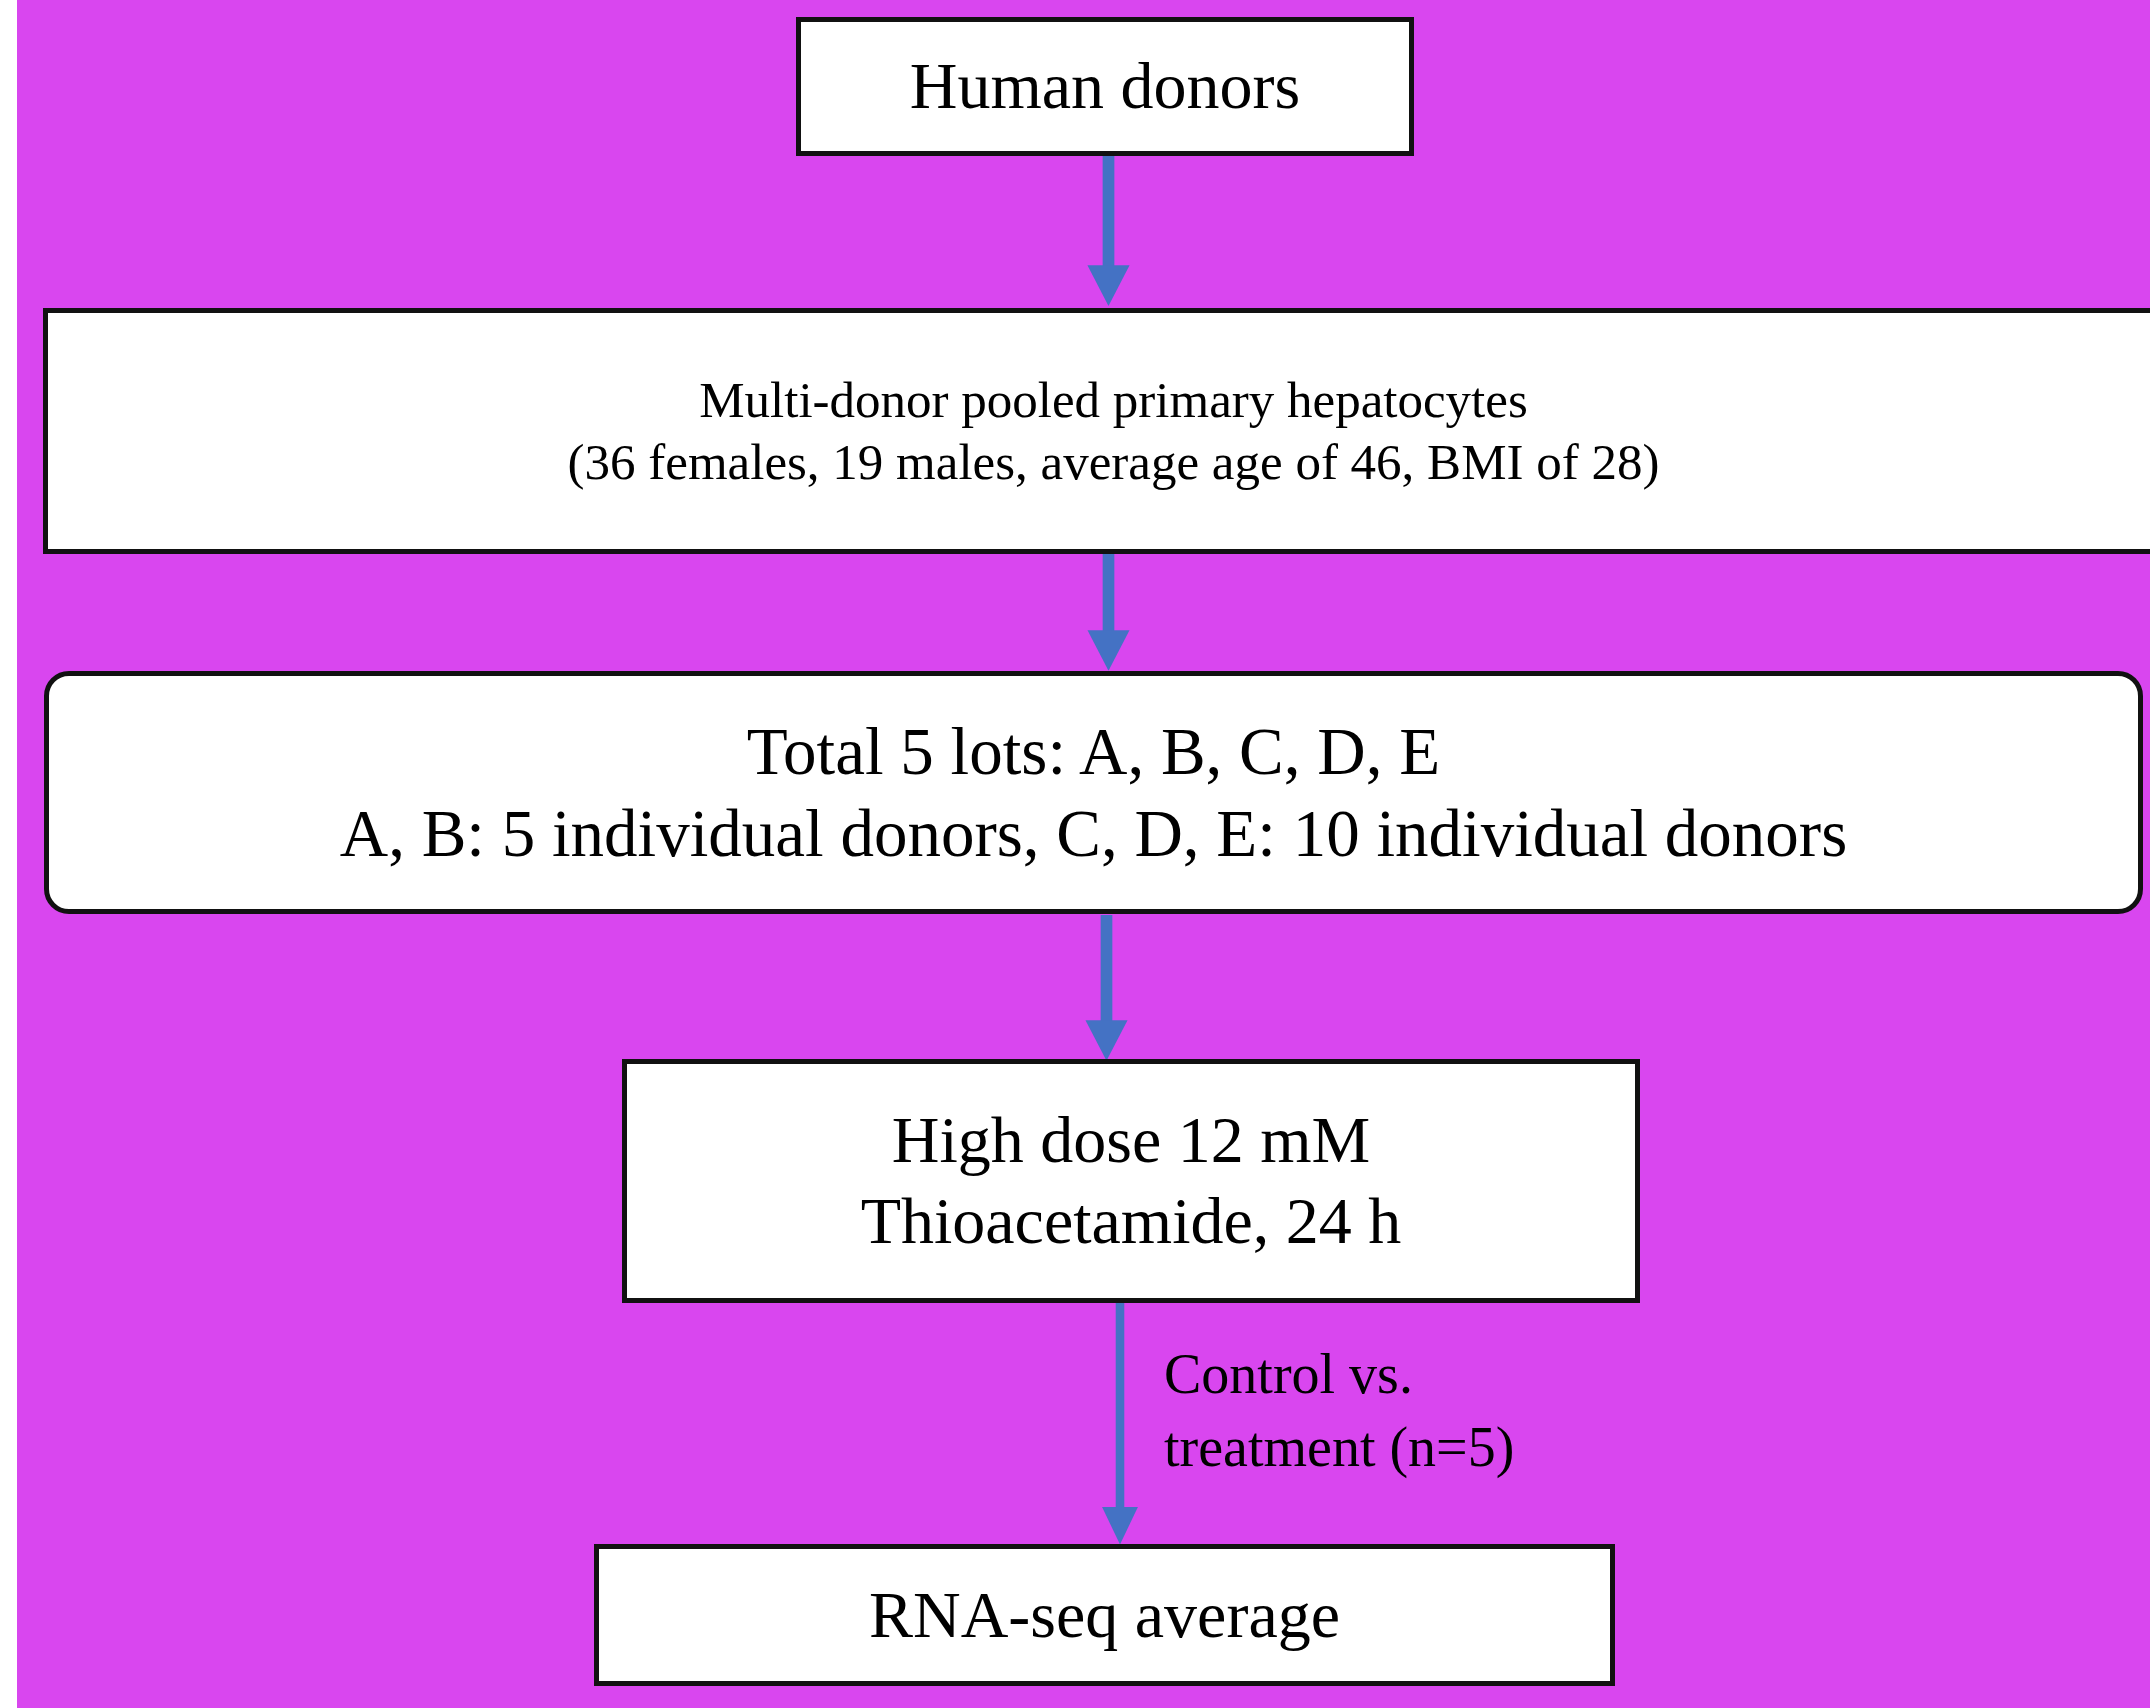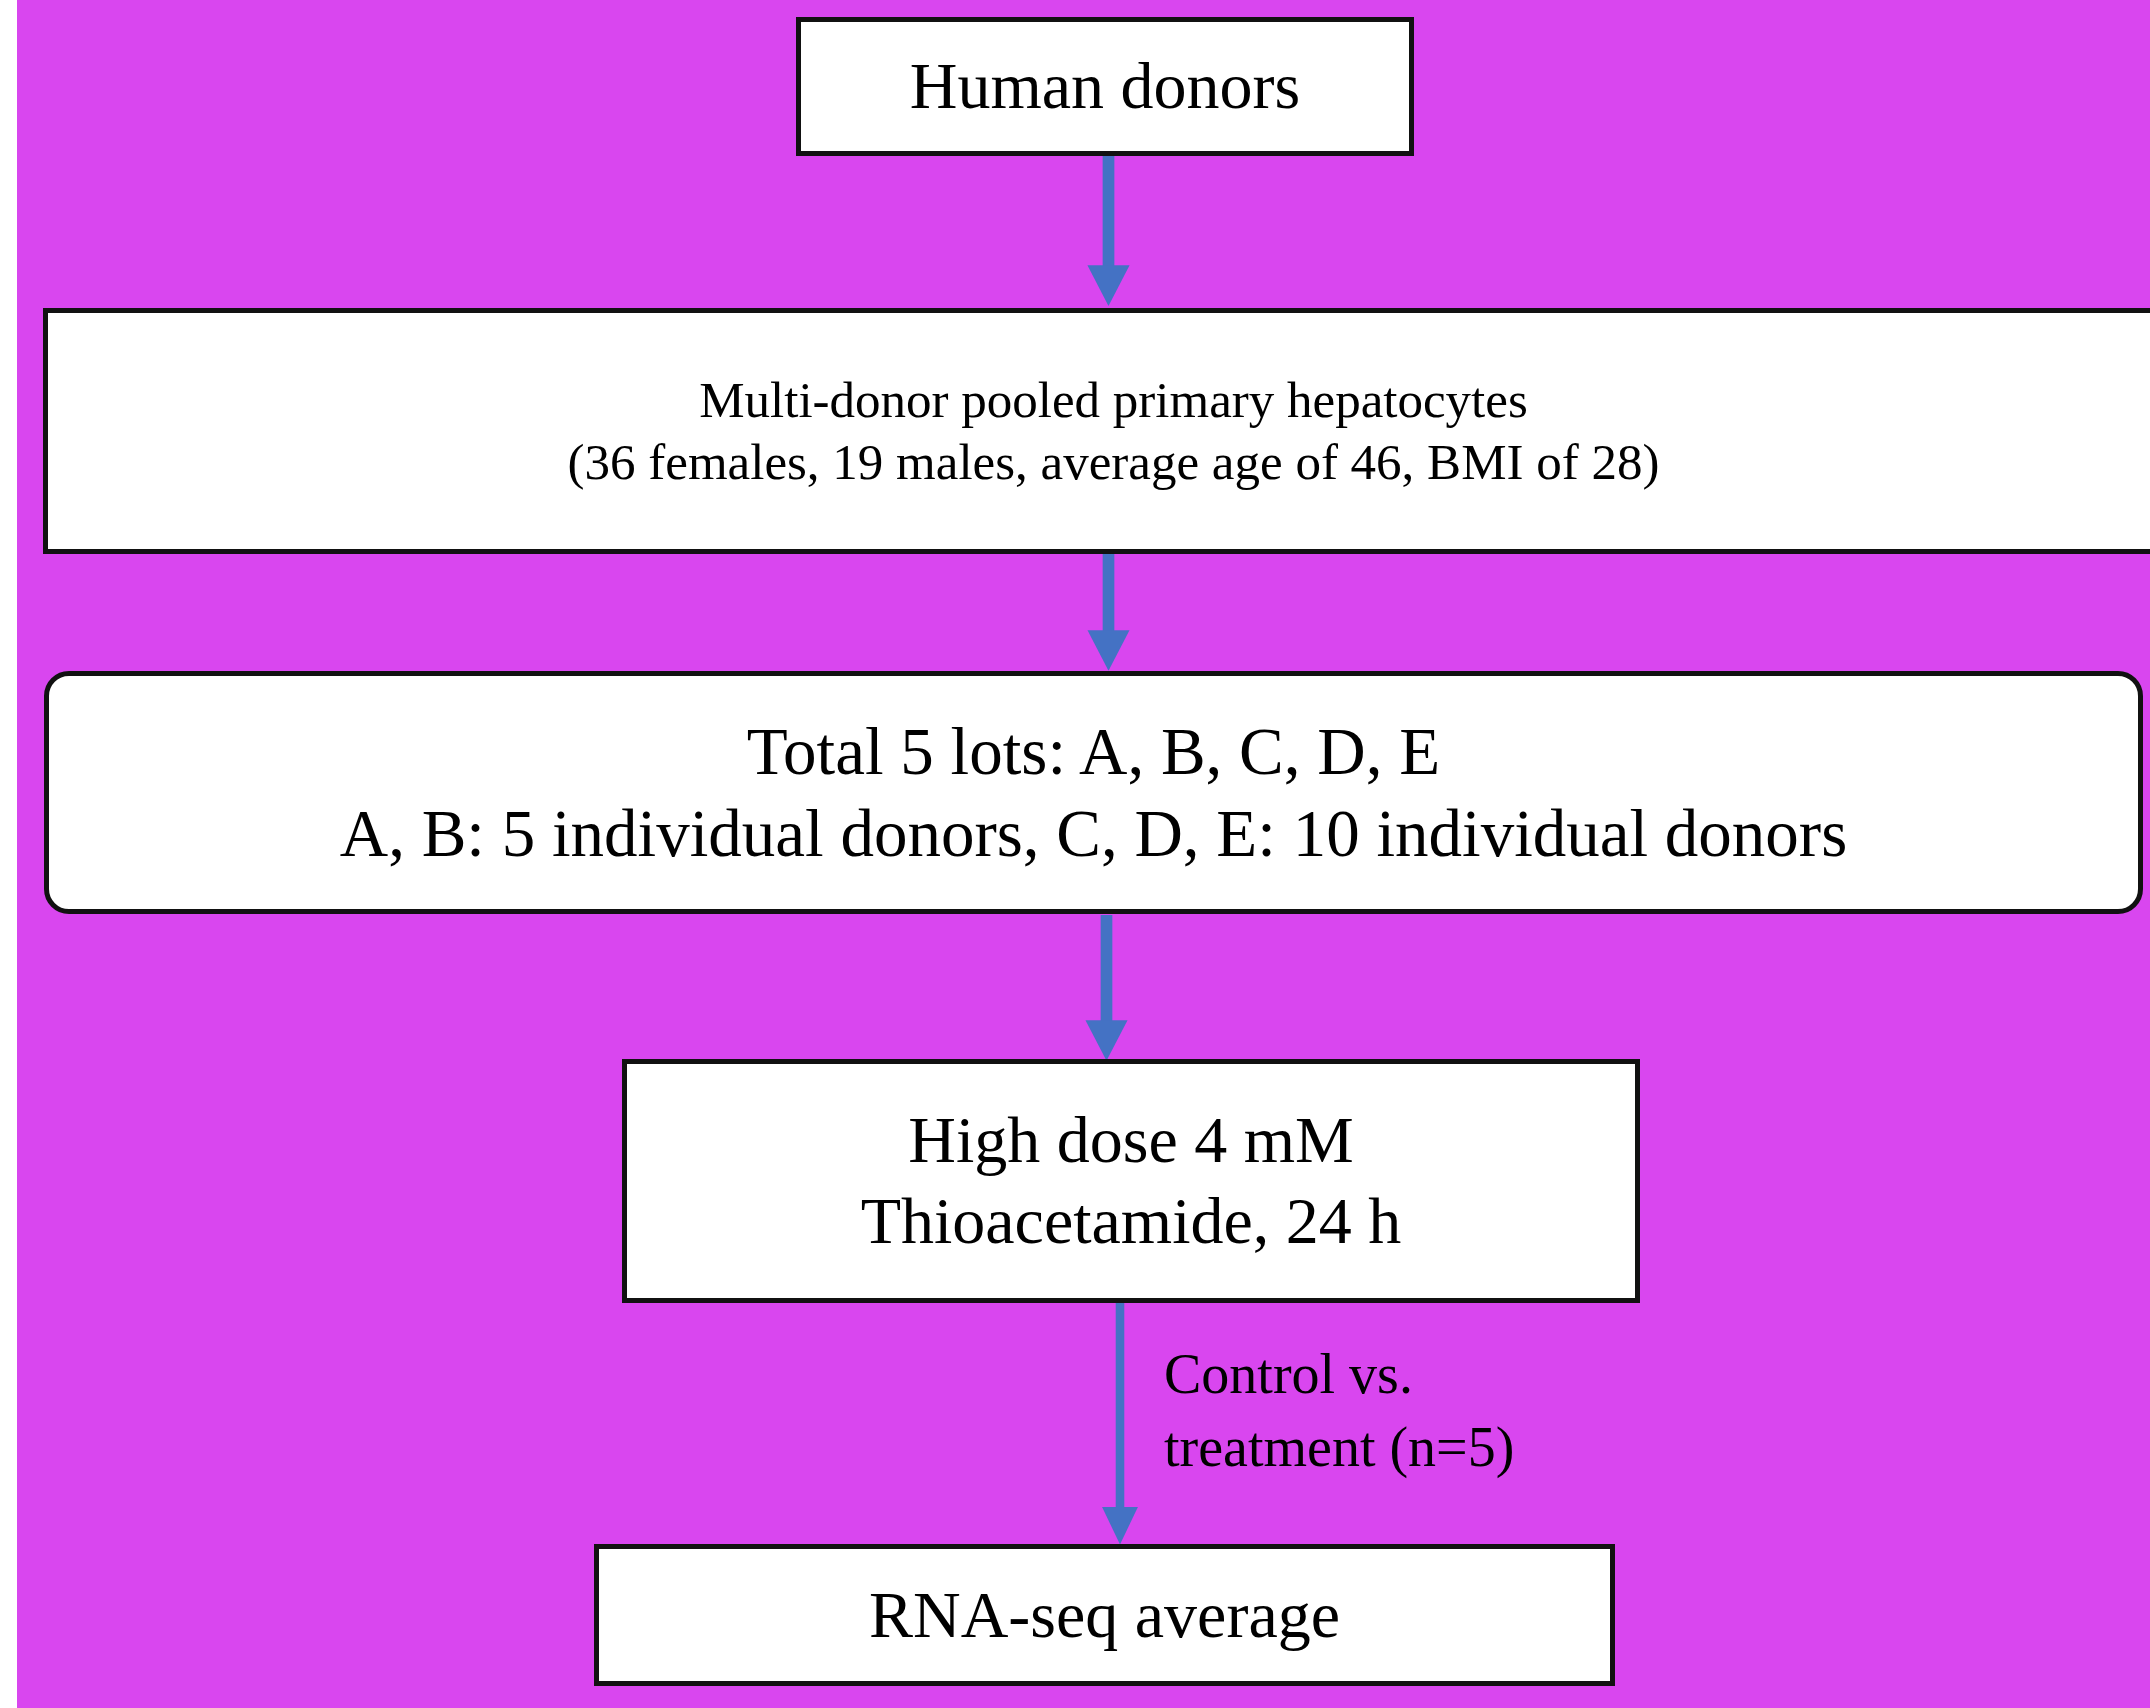--- a/index.html
+++ b/index.html
@@ -96,21 +96,21 @@
   </div>
 
   <div class="arrow" id="arrow-3" style="left:1066px; top:915px;">
     <svg width="47" height="148" viewBox="0 0 60 190" aria-hidden="true">
       <line x1="30" y1="0" x2="30" y2="147" stroke="#4472C4" stroke-width="15"></line>
       <polygon points="30,187 3,135 57,135" fill="#4472C4"></polygon>
     </svg>
   </div>
 
   <div class="node" id="node-dose">
-    <span class="line">High dose 4 mM</span>
+    <span class="line">High dose 12 mM</span>
     <span class="line">Thioacetamide, 24 h</span>
   </div>
 
   <div class="arrow" id="arrow-4" style="left:1081px; top:1303px;">
     <svg width="44" height="243" viewBox="0 0 56 312" aria-hidden="true">
       <line x1="28" y1="0" x2="28" y2="272" stroke="#4472C4" stroke-width="11"></line>
       <polygon points="28,310 5,262 51,262" fill="#4472C4"></polygon>
     </svg>
   </div>
 

